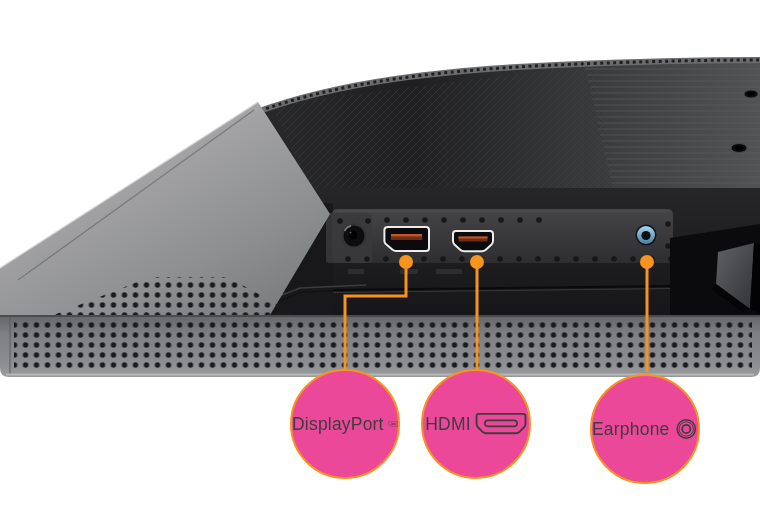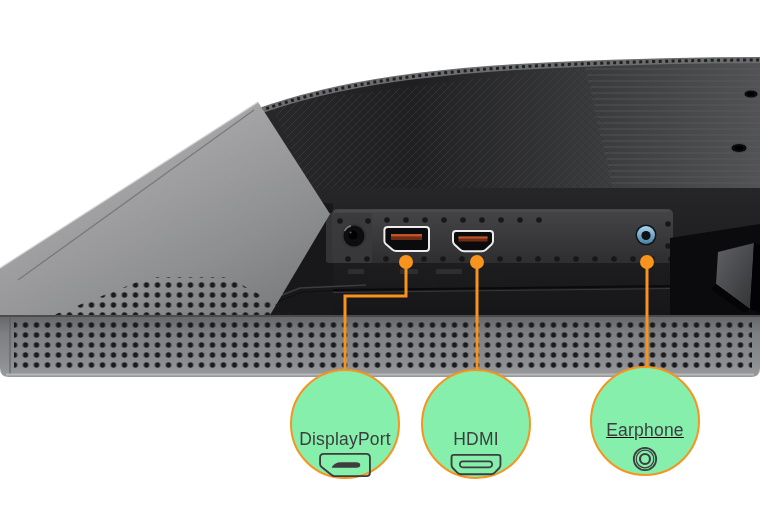--- a/index.html
+++ b/index.html
@@ -7,22 +7,22 @@
   body{background:#e9e9e9;font-family:"Liberation Sans", sans-serif;}
   .stage{
     position:relative;width:760px;height:520px;background:var(--bg);
     overflow:hidden;margin:0 auto;
   }
   .stage svg.illustration{position:absolute;left:0;top:0;}
   .acc{stroke:var(--accent);}
   .accf{fill:var(--accent);}
   .callout{
     position:absolute;width:110px;height:110px;box-sizing:border-box;
-    border:2.5px solid var(--accent);border-radius:50%;background:#86efac;
-    display:flex;flex-direction:column;align-items:center;justify-content:flex-end;
+    border:2.5px solid var(--accent);border-radius:50%;background:#ec4899;
+    display:flex;align-items:center;justify-content:center;
     gap:4px;transform:translateY(0);
   }
   .callout-label{
     font-size:17.5px;line-height:20px;color:var(--label);
     letter-spacing:0.2px;white-space:nowrap;
   }
   .port-icon{display:block;}
 </style>
 </head>
 <body>
@@ -224,21 +224,21 @@
   </div>
 
   <div class="callout" style="left:421px;top:369px;">
     <div class="callout-label">HDMI</div>
     <svg class="port-icon" width="52" height="24" viewBox="0 0 56 26">
       <path d="M4,2 H52 Q54.5,2 54.5,4.5 V13 Q54.5,15 53,16.5 L48,21.5 Q46.5,23 44,23 H12 Q9.5,23 8,21.5 L3,16.5 Q1.5,15 1.5,13 V4.5 Q1.5,2 4,2 Z" fill="none" stroke="#3d3d3f" stroke-width="2"></path>
       <rect x="10.5" y="9" width="35" height="6.5" rx="3.25" fill="none" stroke="#3d3d3f" stroke-width="1.8"></rect>
     </svg>
   </div>
 
-  <div class="callout" style="left:590px;top:366px;text-decoration:underline;">
+  <div class="callout" style="left:590px;top:374px;">
     <div class="callout-label">Earphone</div>
     <svg class="port-icon" width="30" height="30" viewBox="0 0 30 30">
       <circle cx="15" cy="15" r="11.2" fill="none" stroke="#3d3d3f" stroke-width="1.8"></circle>
       <circle cx="15" cy="15" r="8.8" fill="none" stroke="#3d3d3f" stroke-width="1.2"></circle>
       <circle cx="15" cy="15" r="5" fill="none" stroke="#3d3d3f" stroke-width="2.2"></circle>
     </svg>
   </div>
 
 </div>
 

